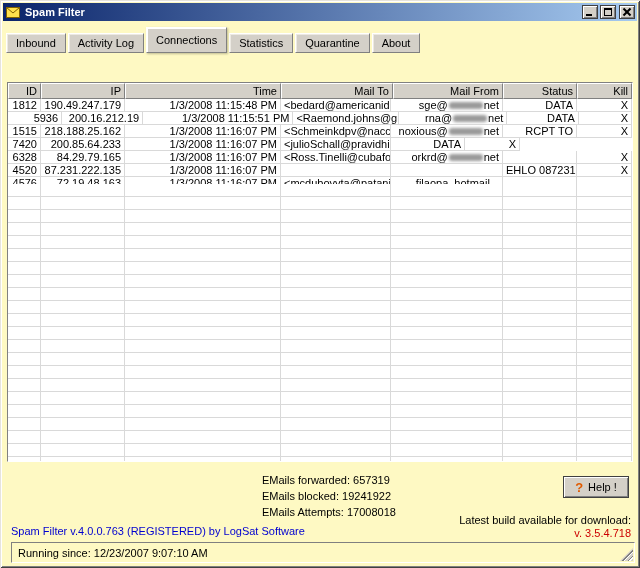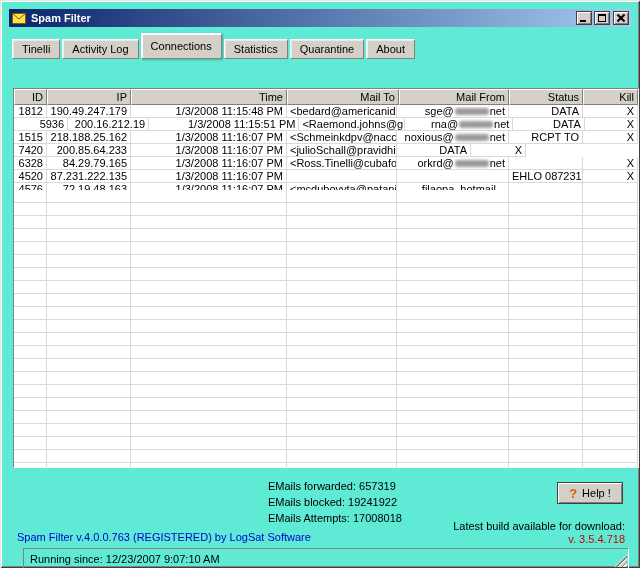--- a/index.html
+++ b/index.html
@@ -4,21 +4,21 @@
 <style>
   * { box-sizing: border-box; }
   html,body { margin:0; padding:0; }
   body {
     width:640px; height:568px;
     font-family:"Liberation Sans", sans-serif;
     background:#d4d0c8;
   }
   .window {
     width:640px; height:568px; overflow:hidden;
-    background:#5eead4; padding:9px;
+    background:#fef9c3; padding:3px;
     box-shadow: inset 1px 1px 0 #e6e3dc, inset -1px -1px 0 #404040,
                 inset 2px 2px 0 #ffffff, inset -2px -2px 0 #808080;
   }
   
   .titlebar {
     height:18px; display:flex; align-items:center;
     background:linear-gradient(90deg,#0a246a,#a6caf0);
     padding:0 2px; color:#fff;
   }
   .title-icon { width:16px; height:13px; margin:0 3px 0 1px; display:flex; align-items:center; }
@@ -80,21 +80,21 @@
     box-shadow: inset 1px 1px 0 #fff, inset -1px -1px 0 #808080;
     font-family:inherit; font-size:11px; color:#000;
     display:flex; align-items:center; justify-content:center; gap:5px;
   }
   .help-q { color:#e05a00; font-weight:bold; font-size:13px; }
   .latest-label   { position:absolute; right:0; top:44px; white-space:nowrap; }
   .latest-version { position:absolute; right:0; top:57px; color:#cc0000; cursor:pointer; }
   .app-version    { position:absolute; left:2px; top:55px; color:#0000d0; cursor:pointer; white-space:nowrap; }
   
   .statusbar {
-    margin:4px 2px 0 14px; height:21px; position:relative;
+    margin:4px 2px 0 8px; height:21px; position:relative;
     border:1px solid; border-color:#808080 #ffffff #ffffff #808080;
     display:flex; align-items:center; padding:0 6px; font-size:11px;
   }
   .grip {
     position:absolute; right:1px; bottom:1px; width:13px; height:13px;
     background: repeating-linear-gradient(-45deg, #d4d0c8 0 2px, #ffffff 2px 3px, #808080 3px 4px);
     clip-path: polygon(100% 0, 100% 100%, 0 100%);
   }
 </style>
 </head>
@@ -116,21 +116,21 @@
     <button class="wb">
         <span class="max-glyph"></span>
       </button>
     <button class="wb close">
         <span class="x-a"></span>
         <span class="x-b"></span>
       </button>
   </div>
 
   <div class="tabbar" id="tabbar">
-      <div class="tab">Tinelli</div>
+      <div class="tab">Inbound</div>
       <div class="tab">Activity Log</div>
       <div class="tab active">Connections</div>
       <div class="tab">Statistics</div>
       <div class="tab">Quarantine</div>
       <div class="tab">About</div>
     </div>
 
   <div class="table-wrap">
     <div class="thead" id="thead">
         <div class="th" style="width: 33px;">ID</div>

